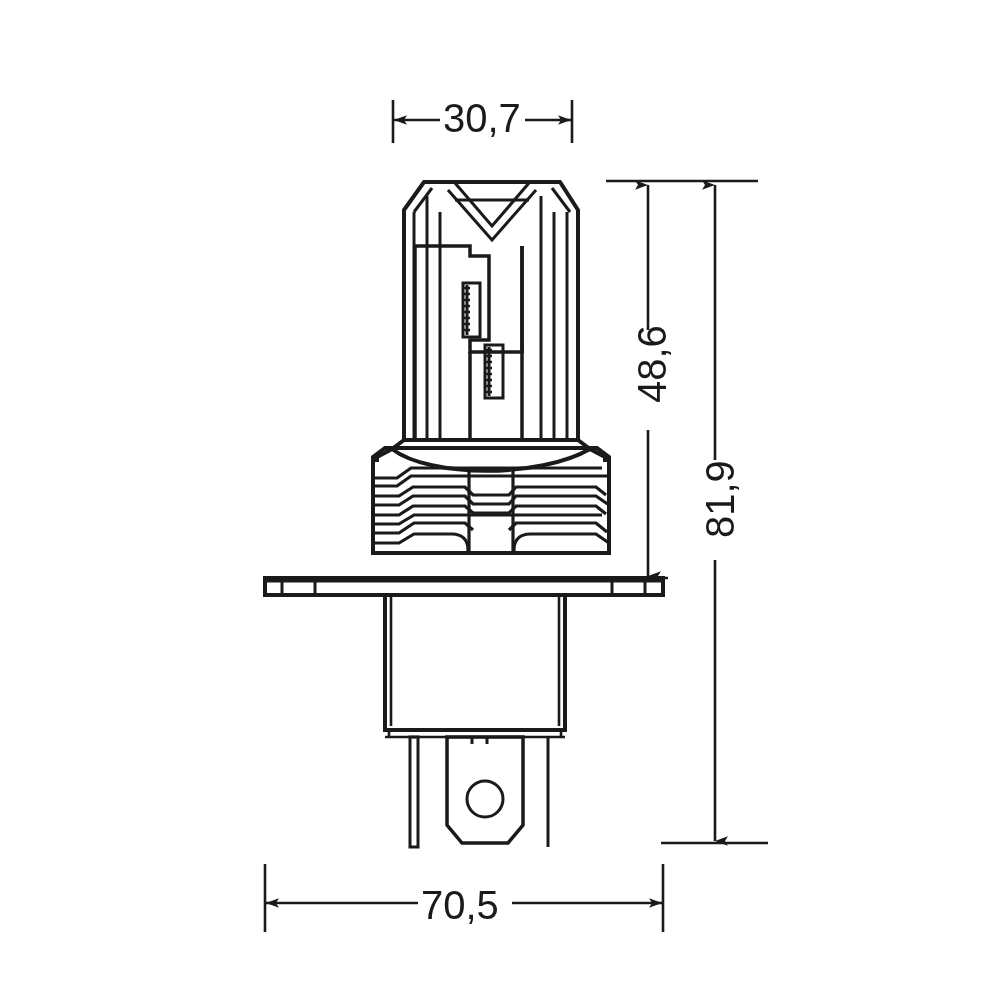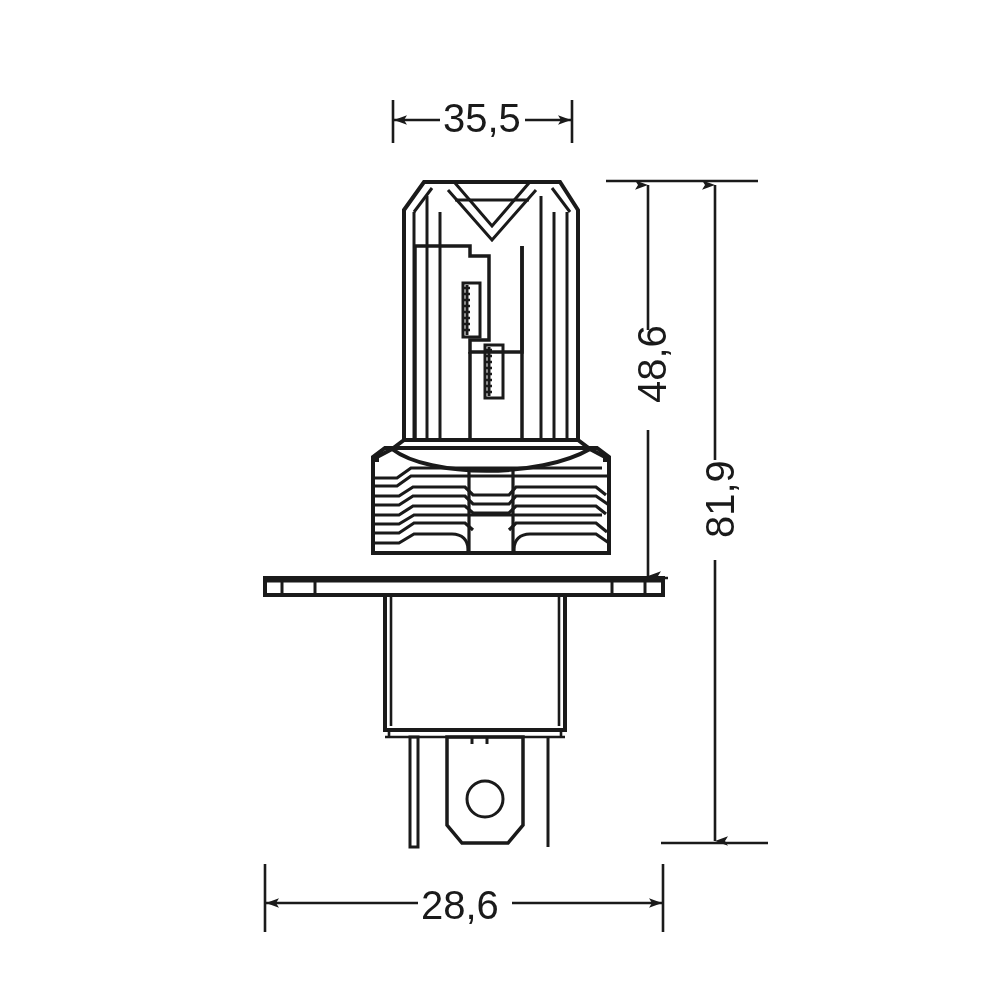--- a/index.html
+++ b/index.html
@@ -229,21 +229,21 @@
 
       <g>
         <line x1="265" y1="864" x2="265" y2="932"></line>
         <line x1="663" y1="864" x2="663" y2="932"></line>
         <line x1="266" y1="903" x2="418" y2="903" marker-start="url(#arrL)"></line>
         <line x1="512" y1="903" x2="662" y2="903" marker-end="url(#arrR)"></line>
       </g>
     </g>
   </svg>
 
-  <div class="dim-label" id="label-215">35,5</div>
+  <div class="dim-label" id="label-215">30,7</div>
 
   <div class="dim-label" id="label-486">48,6</div>
 
   <div class="dim-label" id="label-819">81,9</div>
 
-  <div class="dim-label" id="label-478">28,6</div>
+  <div class="dim-label" id="label-478">70,5</div>
 
 </div>
 
 </body></html>

